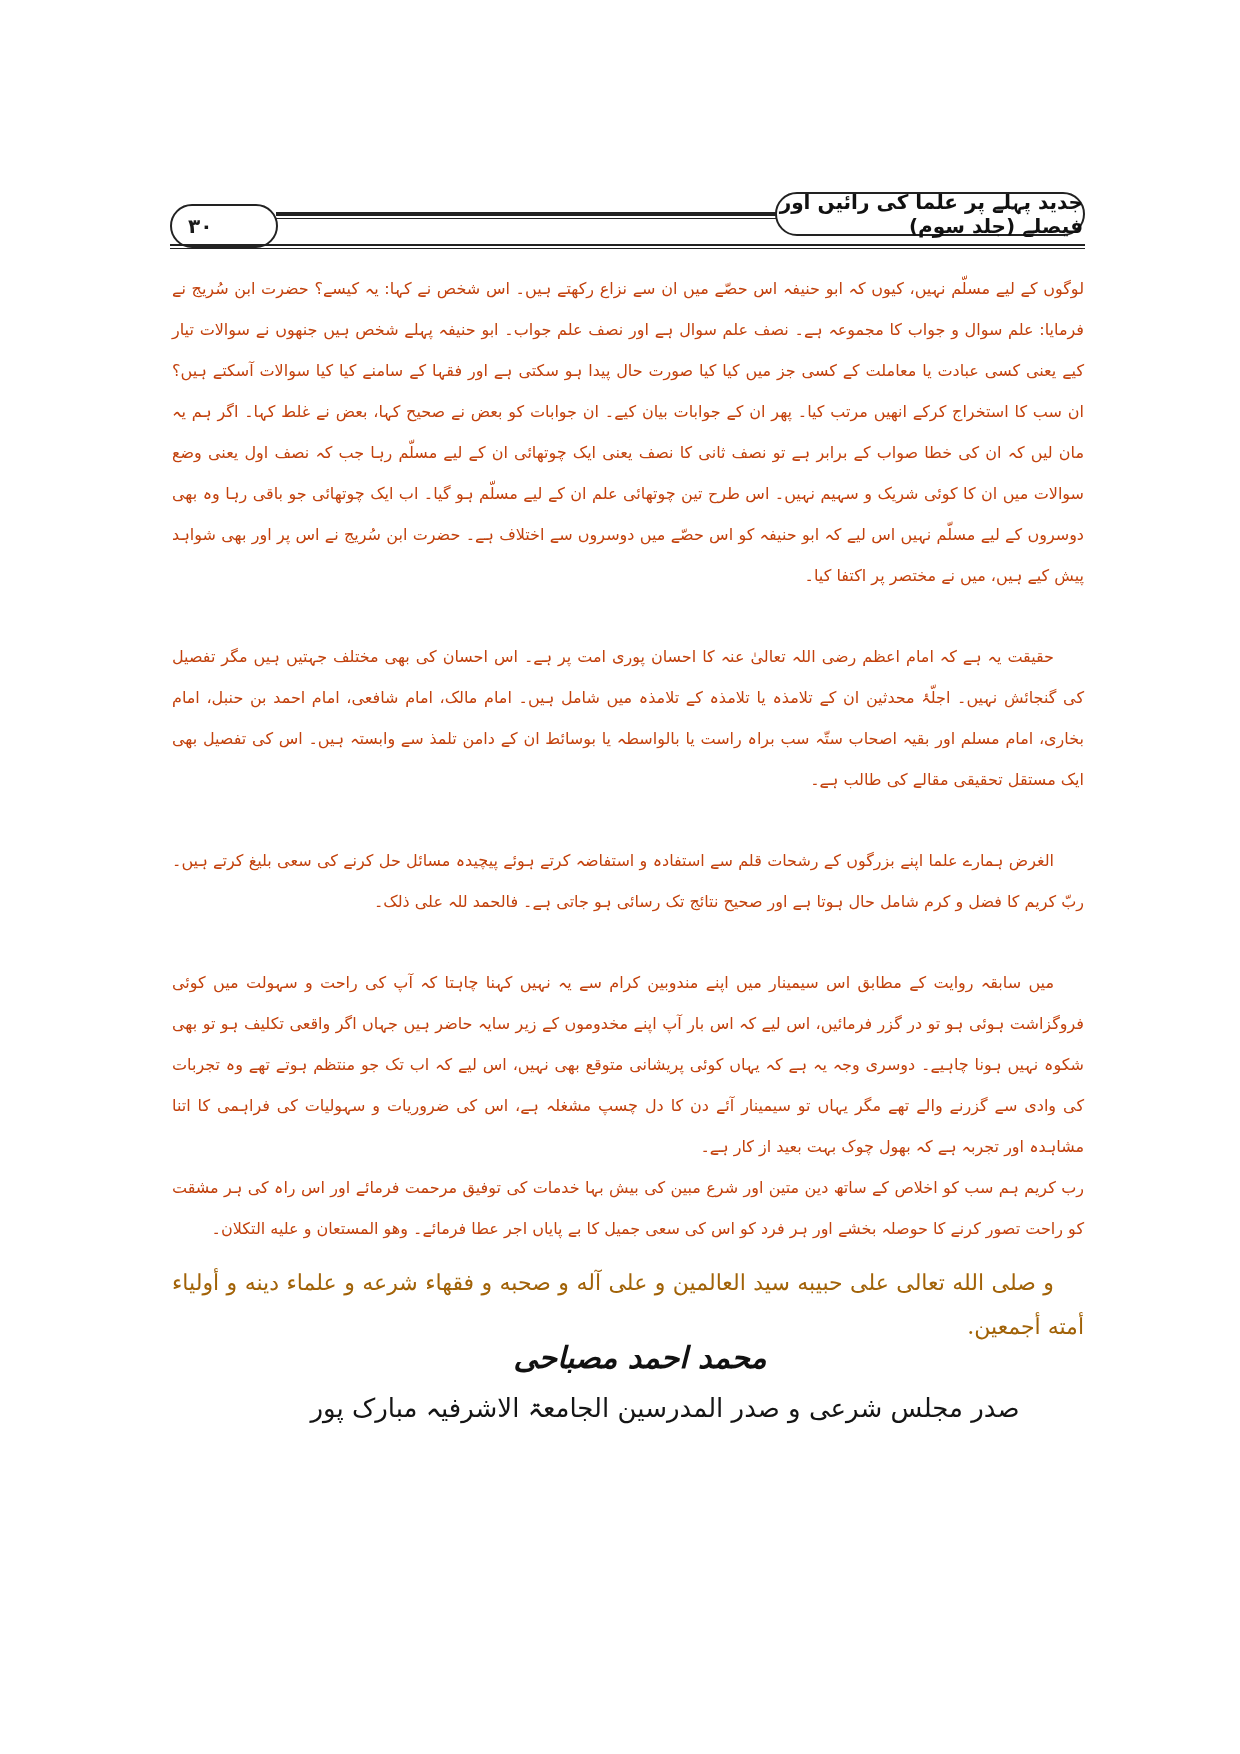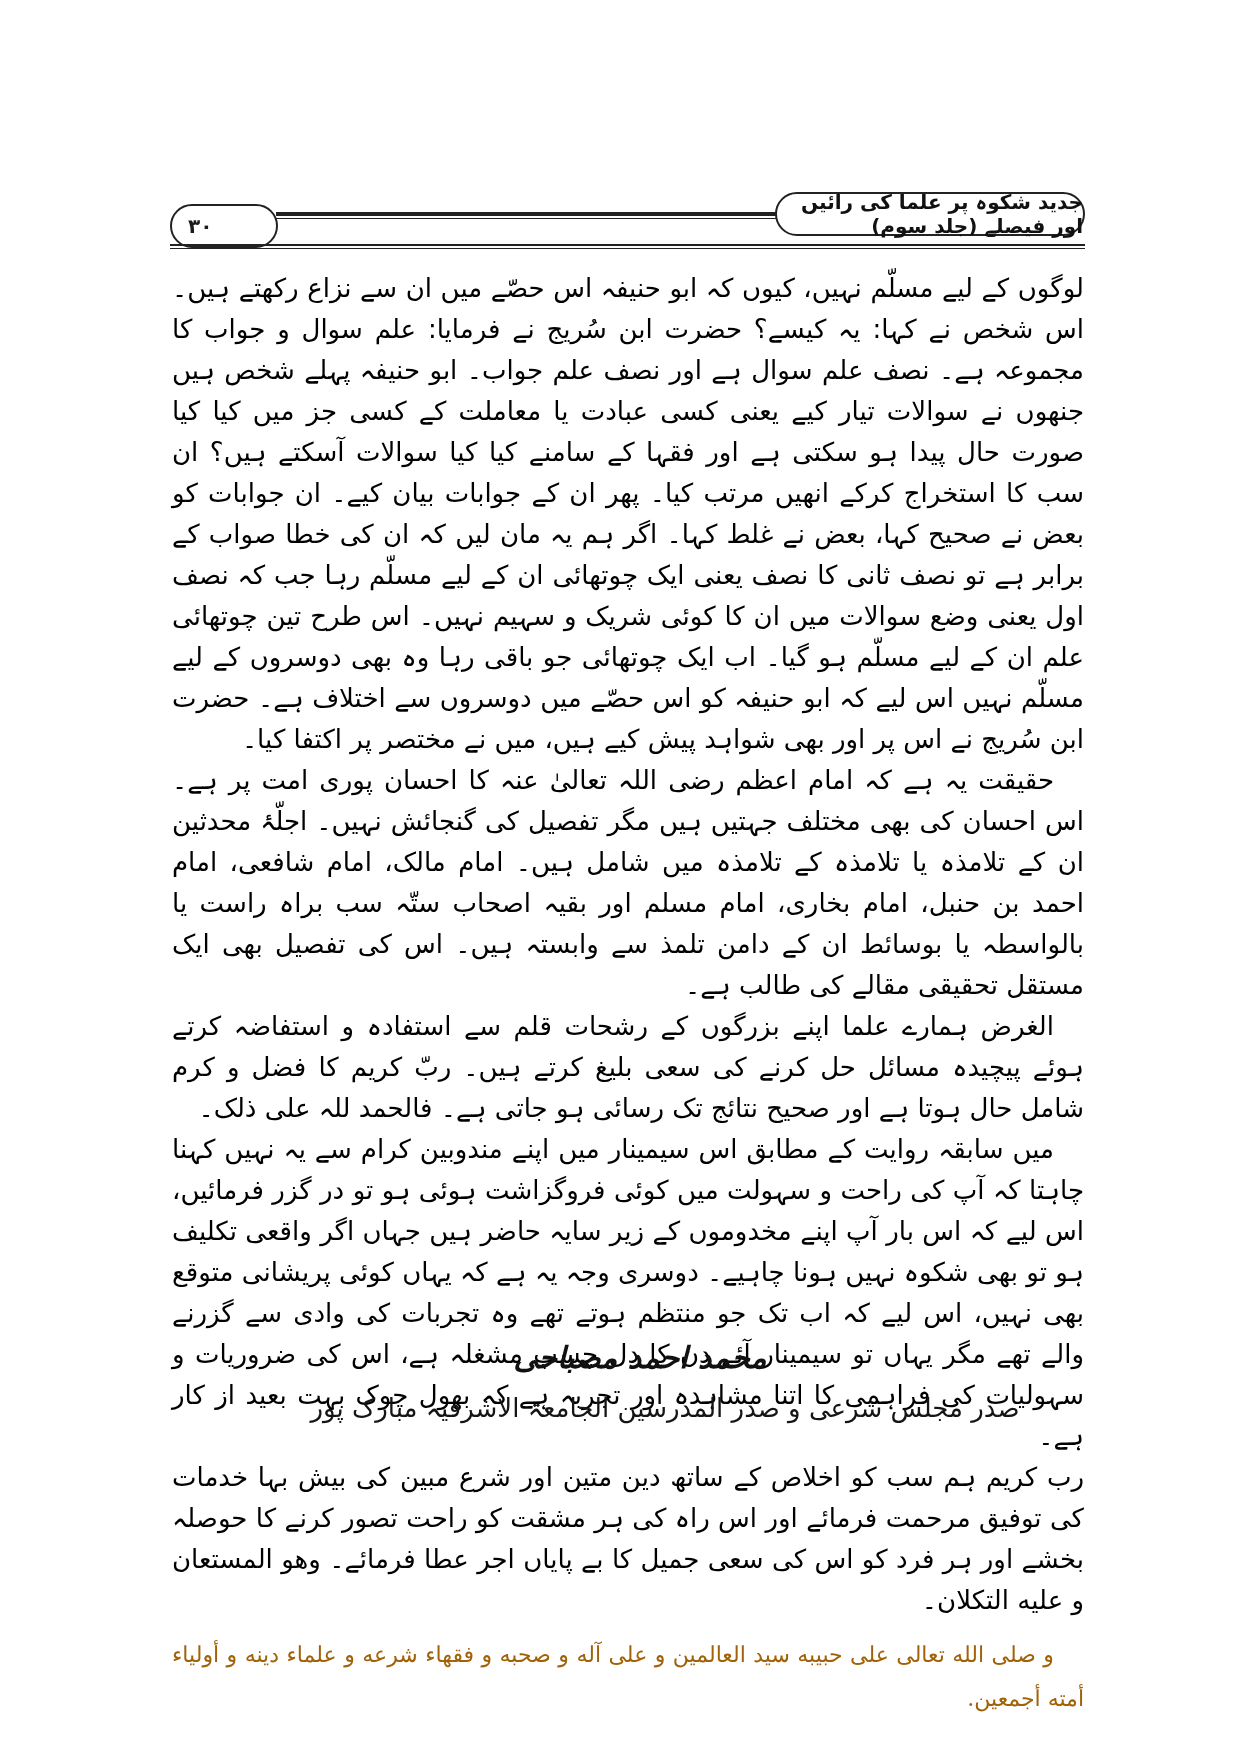--- a/index.html
+++ b/index.html
@@ -16,43 +16,43 @@
     font-family: "DejaVu Sans", sans-serif; font-size: 20px; font-weight: bold; background: #fff; }
   .mid-rule { position: absolute; left: 106px; right: 308px; top: 20px; height: 9px; }
   .mid-rule .thick { height: 4px; background: #222; }
   .mid-rule .thin { height: 1px; background: #222; margin-top: 2px; }
   .under-rule { position: absolute; left: 0; right: 0; top: 52px; }
   .under-rule .a { height: 2px; background: #222; }
   .under-rule .b { height: 1px; background: #222; margin-top: 2px; }
 
   
   .content { position: absolute; left: 172px; top: 268px; width: 912px; direction: rtl; text-align: justify; text-align-last: right; }
-  .urdu { font-family: "DejaVu Sans", sans-serif; font-size: 26px; line-height: 41px; color: #000000; margin: 0; }
-  .urdu.indent { text-indent: 30px; }
+  .urdu { font-family: "DejaVu Sans", sans-serif; font-size: 16px; line-height: 41px; color: #c2410c; margin: 0; }
+  .urdu.indent { text-indent: 30px; margin-top: 40px; }
   .arabic { font-family: "DejaVu Serif", serif; font-size: 22px; line-height: 44px; color: #a16207; margin: 12px 0 0 0; text-indent: 30px; }
 
   .signature { position: absolute; left: 0; width: 1240px; top: 1340px; direction: rtl; text-align: center; }
   .sig-name { font-family: "DejaVu Serif", serif; font-size: 30px; font-weight: bold; font-style: italic; color: #111; padding-left: 40px; }
   .sig-title { font-family: "DejaVu Sans", sans-serif; font-size: 26px; color: #151515; margin-top: 18px; padding-left: 90px; }
 </style>
 </head>
 <body>
 
 <div class="page">
 
   <div class="header">
     <div class="pill-left">
       <span>۳۰</span>
     </div>
     <div class="mid-rule">
       <div class="thick"></div>
       <div class="thin"></div>
     </div>
     <div class="pill-right">
-      <span>جدید شکوہ پر علما کی رائیں اور فیصلے (جلد سوم)</span>
+      <span>جدید پہلے پر علما کی رائیں اور فیصلے (جلد سوم)</span>
     </div>
     <div class="under-rule">
       <div class="a"></div>
       <div class="b"></div>
     </div>
   </div>
 
   <div class="content">
     <p class="urdu">لوگوں کے لیے مسلّم نہیں، کیوں کہ ابو حنیفہ اس حصّے میں ان سے نزاع رکھتے ہیں۔ اس شخص نے کہا: یہ کیسے؟ حضرت ابن سُریج نے فرمایا: علم سوال و جواب کا مجموعہ ہے۔ نصف علم سوال ہے اور نصف علم جواب۔ ابو حنیفہ پہلے شخص ہیں جنھوں نے سوالات تیار کیے یعنی کسی عبادت یا معاملت کے کسی جز میں کیا کیا صورت حال پیدا ہو سکتی ہے اور فقہا کے سامنے کیا کیا سوالات آسکتے ہیں؟ ان سب کا استخراج کرکے انھیں مرتب کیا۔ پھر ان کے جوابات بیان کیے۔ ان جوابات کو بعض نے صحیح کہا، بعض نے غلط کہا۔ اگر ہم یہ مان لیں کہ ان کی خطا صواب کے برابر ہے تو نصف ثانی کا نصف یعنی ایک چوتھائی ان کے لیے مسلّم رہا جب کہ نصف اول یعنی وضع سوالات میں ان کا کوئی شریک و سہیم نہیں۔ اس طرح تین چوتھائی علم ان کے لیے مسلّم ہو گیا۔ اب ایک چوتھائی جو باقی رہا وہ بھی دوسروں کے لیے مسلّم نہیں اس لیے کہ ابو حنیفہ کو اس حصّے میں دوسروں سے اختلاف ہے۔ حضرت ابن سُریج نے اس پر اور بھی شواہد پیش کیے ہیں، میں نے مختصر پر اکتفا کیا۔</p>
     <p class="urdu indent">حقیقت یہ ہے کہ امام اعظم رضی اللہ تعالیٰ عنہ کا احسان پوری امت پر ہے۔ اس احسان کی بھی مختلف جہتیں ہیں مگر تفصیل کی گنجائش نہیں۔ اجلّۂ محدثین ان کے تلامذہ یا تلامذہ کے تلامذہ میں شامل ہیں۔ امام مالک، امام شافعی، امام احمد بن حنبل، امام بخاری، امام مسلم اور بقیہ اصحاب ستّہ سب براہ راست یا بالواسطہ یا بوسائط ان کے دامن تلمذ سے وابستہ ہیں۔ اس کی تفصیل بھی ایک مستقل تحقیقی مقالے کی طالب ہے۔</p>

